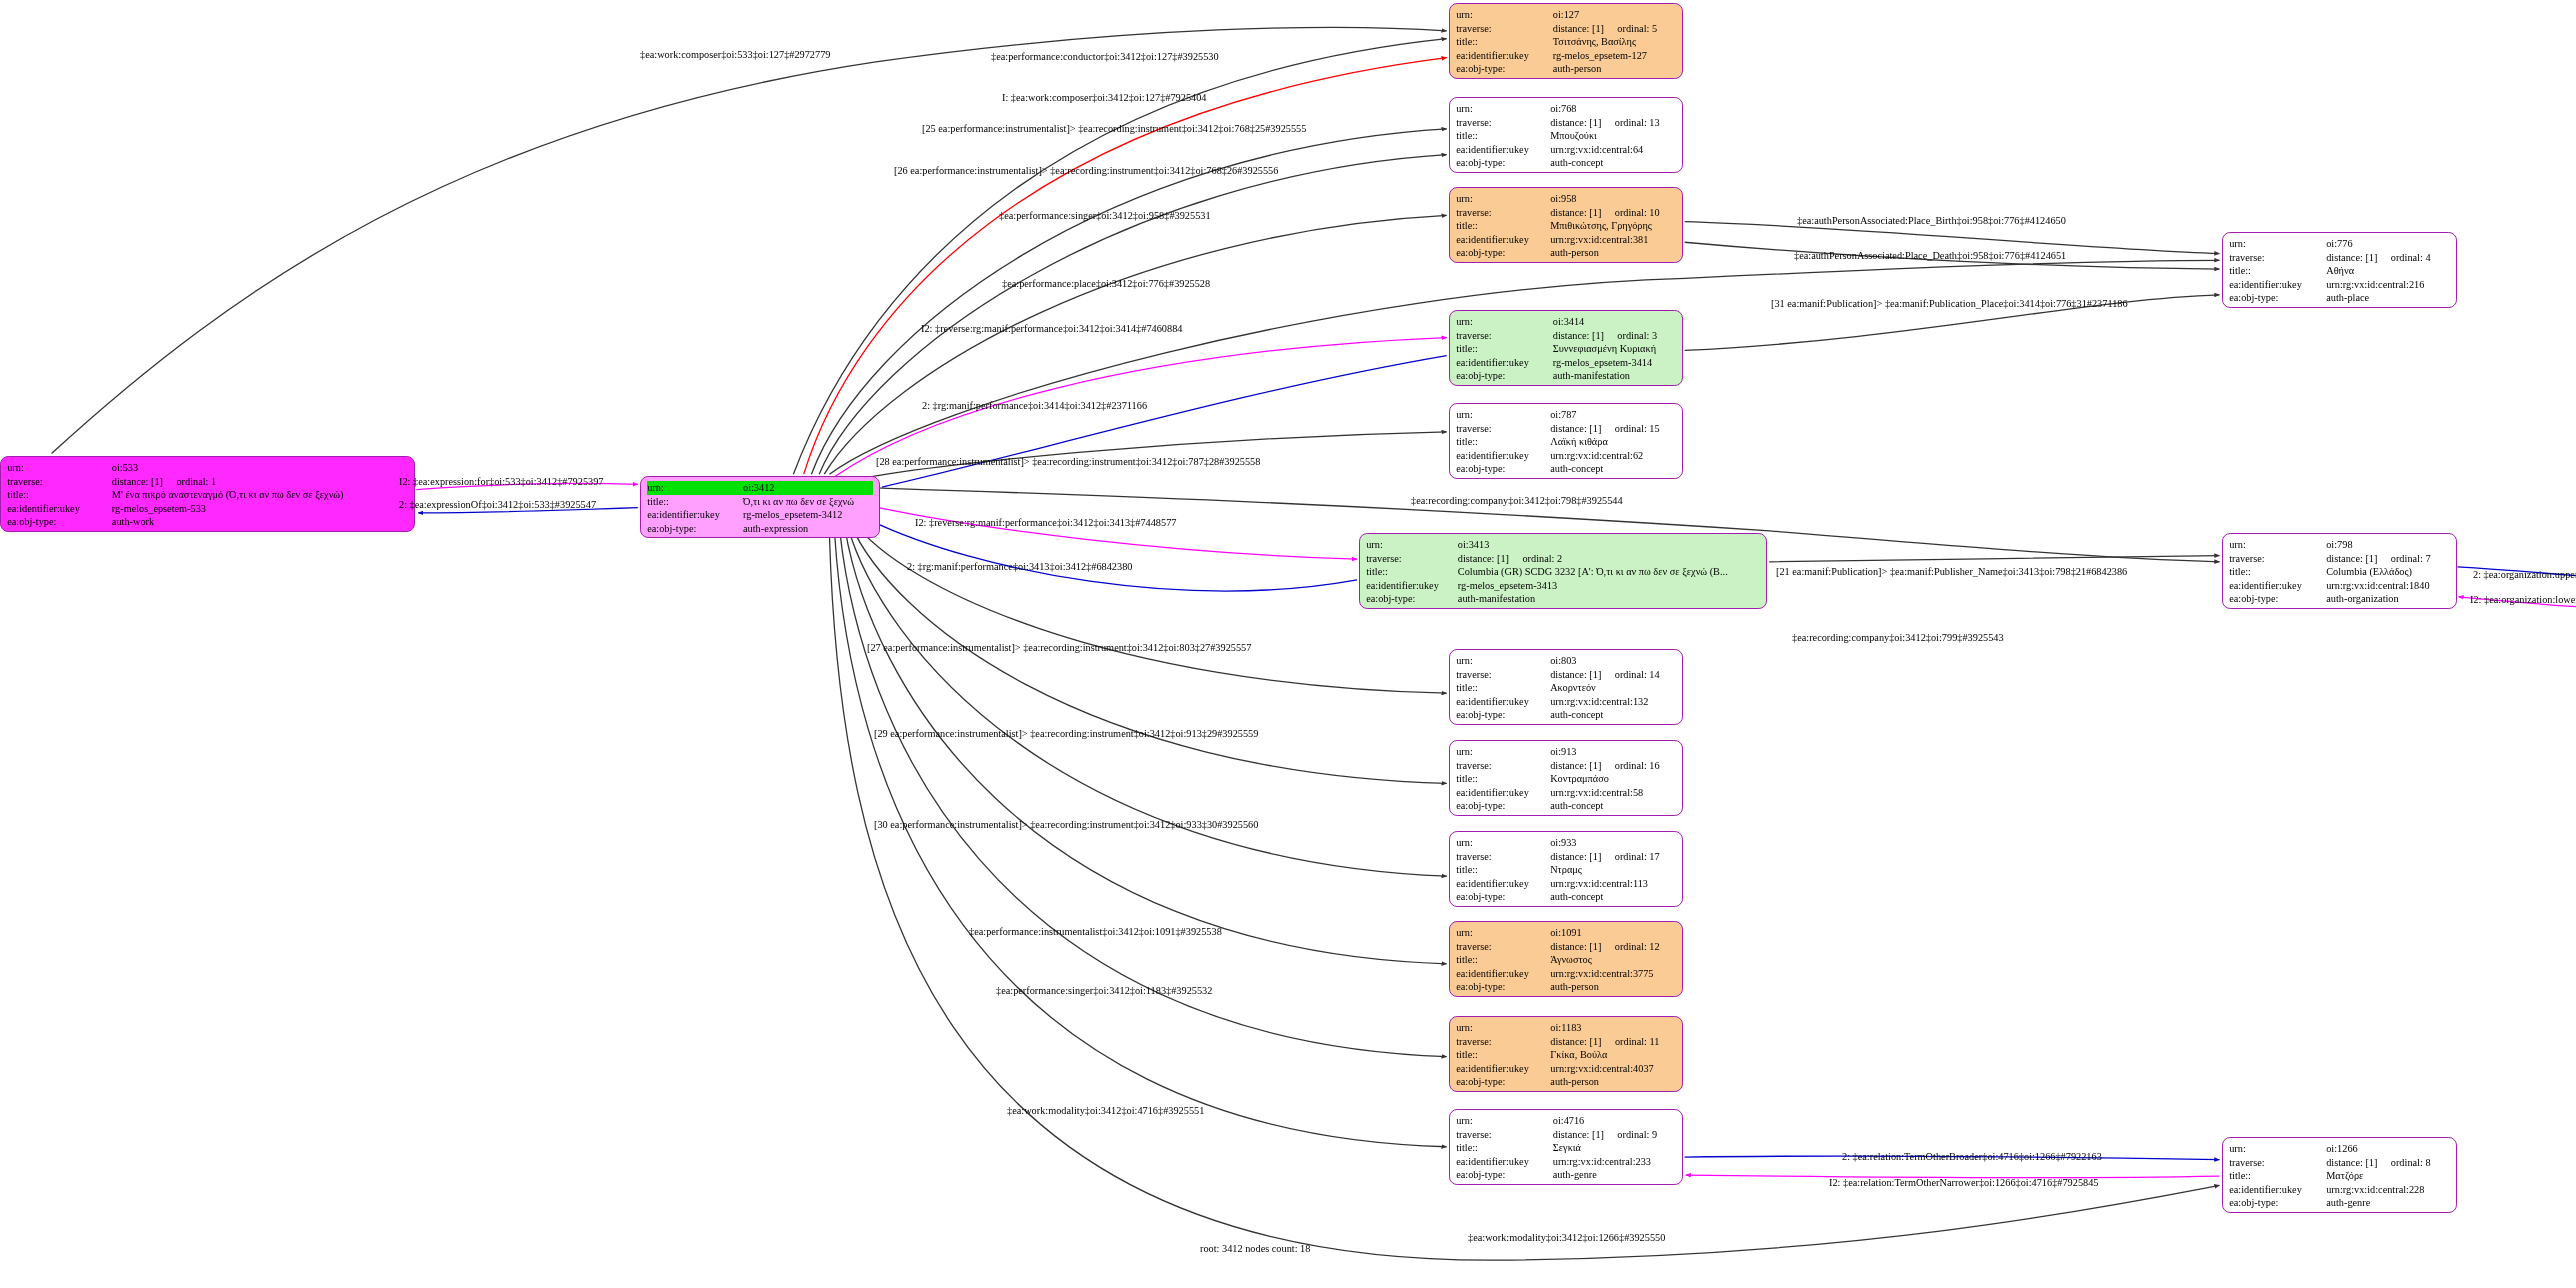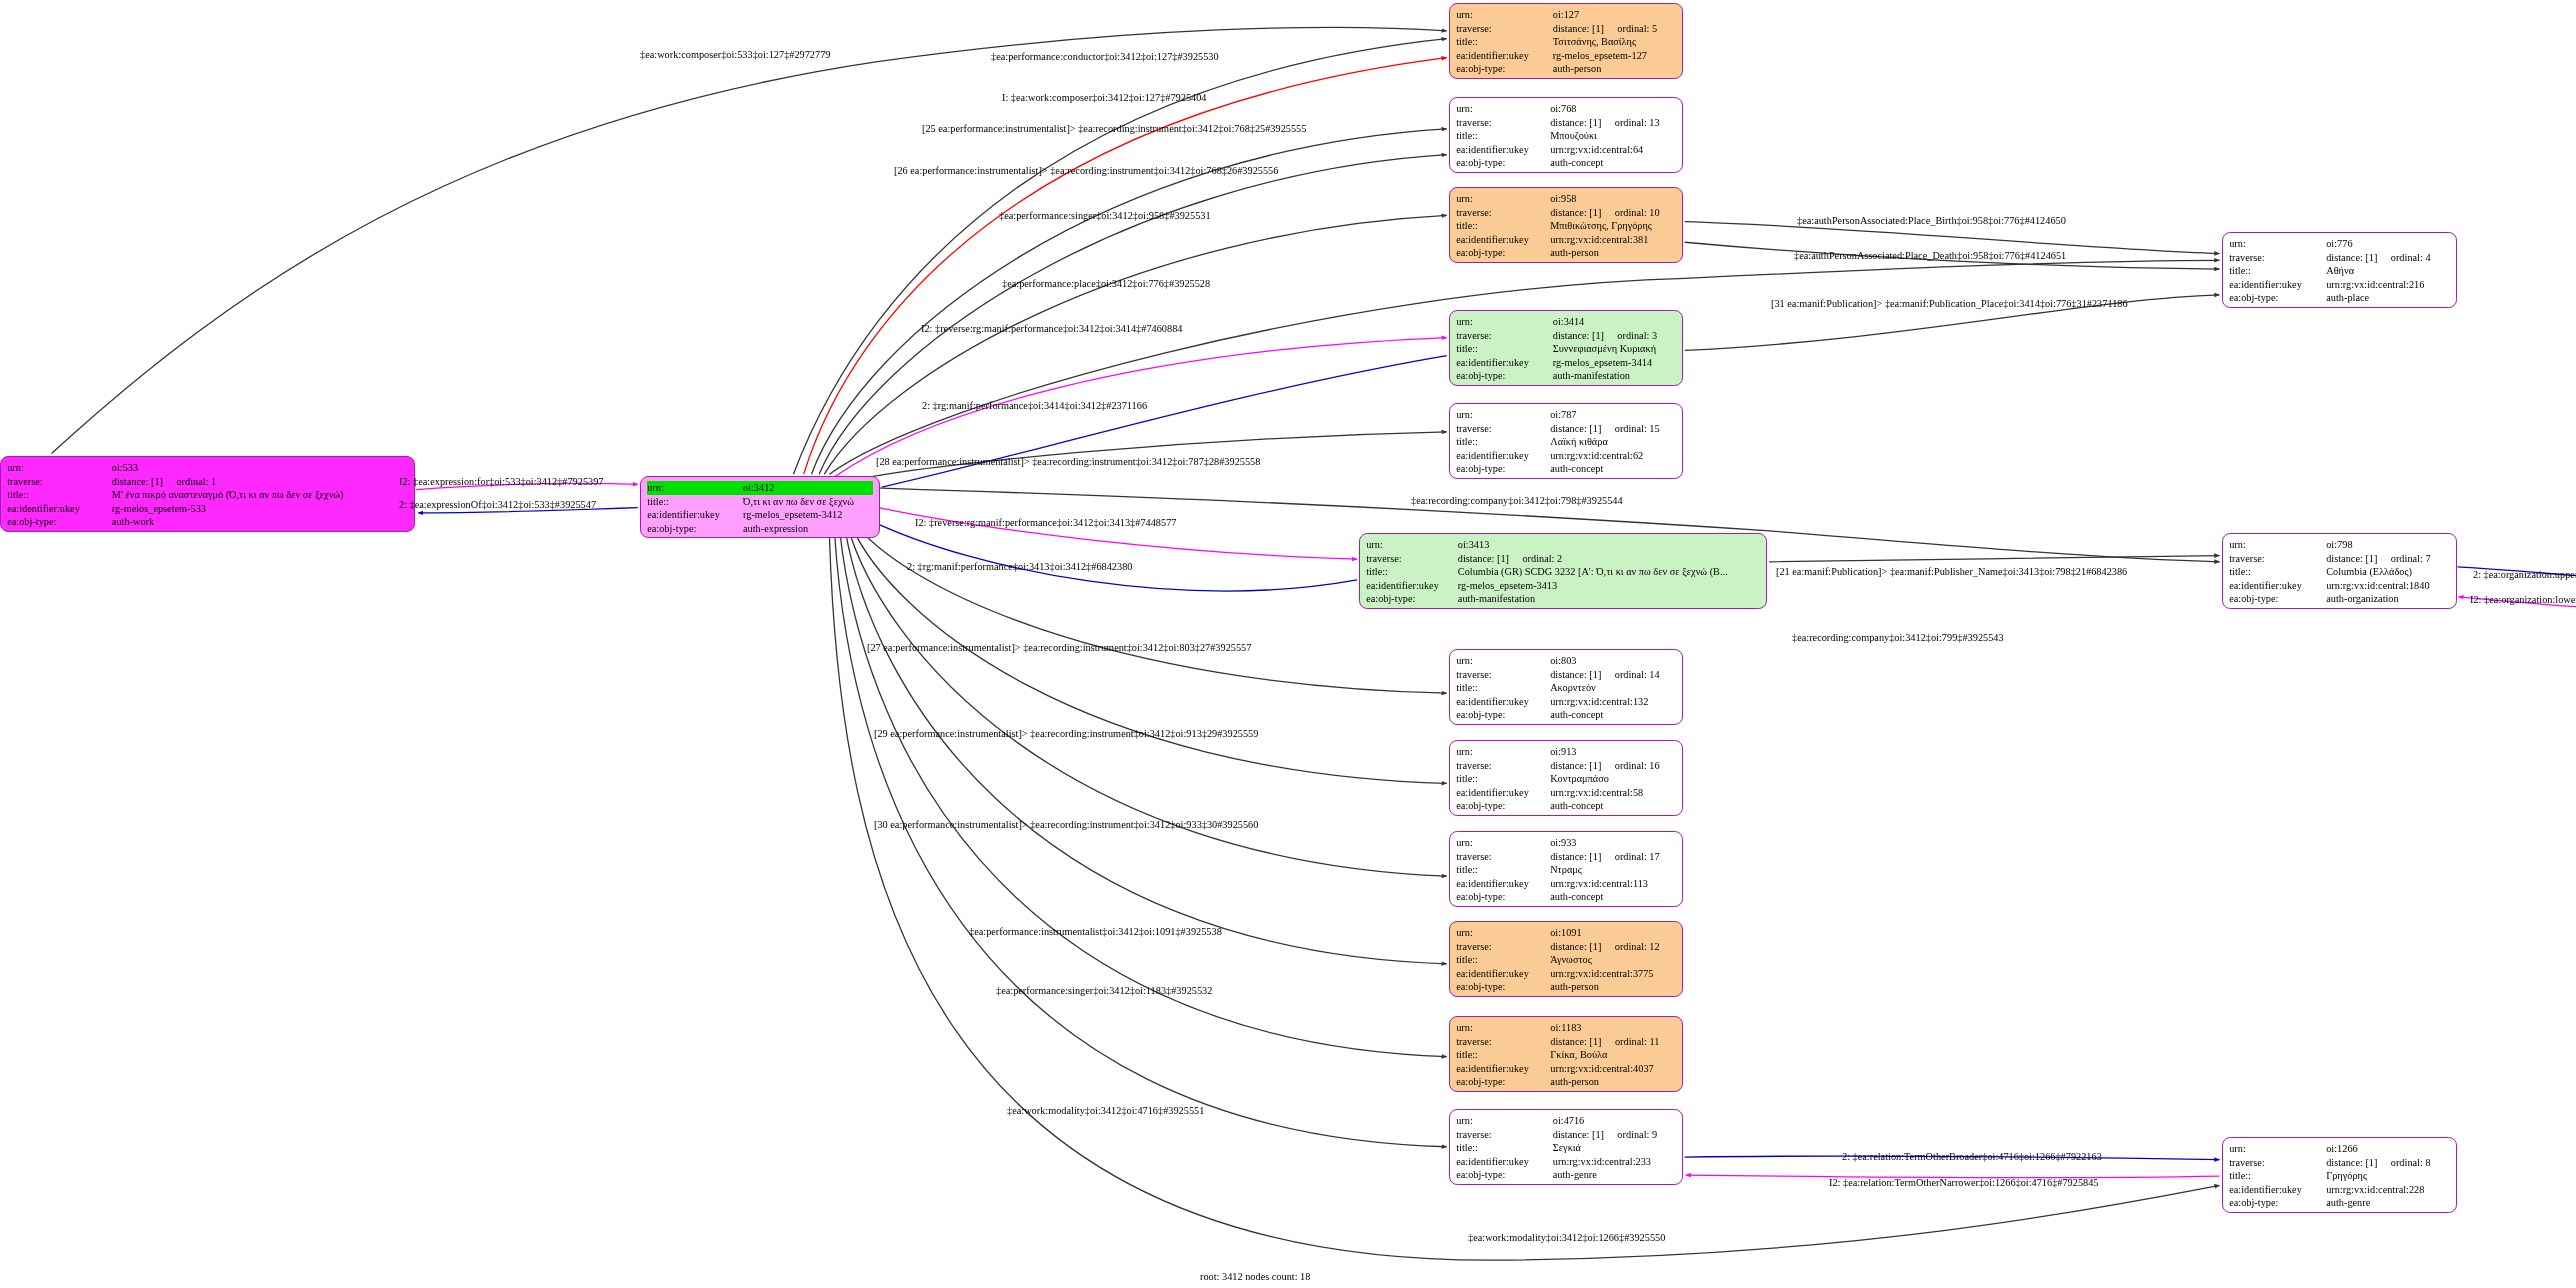--- a/index.html
+++ b/index.html
@@ -517,21 +517,21 @@
             <tr>
               <td class="k">urn:</td>
               <td class="v">oi:1266</td>
             </tr>
             <tr>
               <td class="k">traverse:</td>
               <td class="v trav"><span class="d">distance: [1]</span><span class="o">ordinal: 8</span></td>
             </tr>
             <tr>
               <td class="k">title::</td>
-              <td class="v">Γρηγόρης</td>
+              <td class="v">Ματζόρε</td>
             </tr>
             <tr>
               <td class="k">ea:identifier:ukey</td>
               <td class="v">urn:rg:vx:id:central:228</td>
             </tr>
             <tr>
               <td class="k">ea:obj-type:</td>
               <td class="v">auth-genre</td>
             </tr>
           </tbody>
@@ -565,15 +565,15 @@
       <div class="elabel" style="left: 1794px; top: 250px;">‡ea:authPersonAssociated:Place_Death‡oi:958‡oi:776‡#4124651</div>
       <div class="elabel" style="left: 1771px; top: 298px;">[31 ea:manif:Publication]&gt; ‡ea:manif:Publication_Place‡oi:3414‡oi:776‡31#2371186</div>
       <div class="elabel" style="left: 1776px; top: 566px; text-align: right;">[21 ea:manif:Publication]&gt; ‡ea:manif:Publisher_Name‡oi:3413‡oi:798‡21#6842386</div>
       <div class="elabel" style="left: 1792px; top: 632px;">‡ea:recording:company‡oi:3412‡oi:799‡#3925543</div>
       <div class="elabel" style="left: 2473px; top: 569px;">2: ‡ea:organization:upper‡oi:798‡oi:799‡#5907584</div>
       <div class="elabel" style="left: 2470px; top: 594px;">I2: ‡ea:organization:lower‡oi:799‡oi:798‡#7942988</div>
       <div class="elabel" style="left: 1842px; top: 1151px;">2: ‡ea:relation:TermOtherBroader‡oi:4716‡oi:1266‡#7922163</div>
       <div class="elabel" style="left: 1829px; top: 1177px;">I2: ‡ea:relation:TermOtherNarrower‡oi:1266‡oi:4716‡#7925845</div>
     </div>
 
-  <div class="footer" style="left:1200px;top:1243px;margin-top:28px;">root: 3412 nodes count: 18</div>
+  <div class="footer" style="left:1200px;top:1243px;">root: 3412 nodes count: 18</div>
 </div>
 
 
 </body></html>

